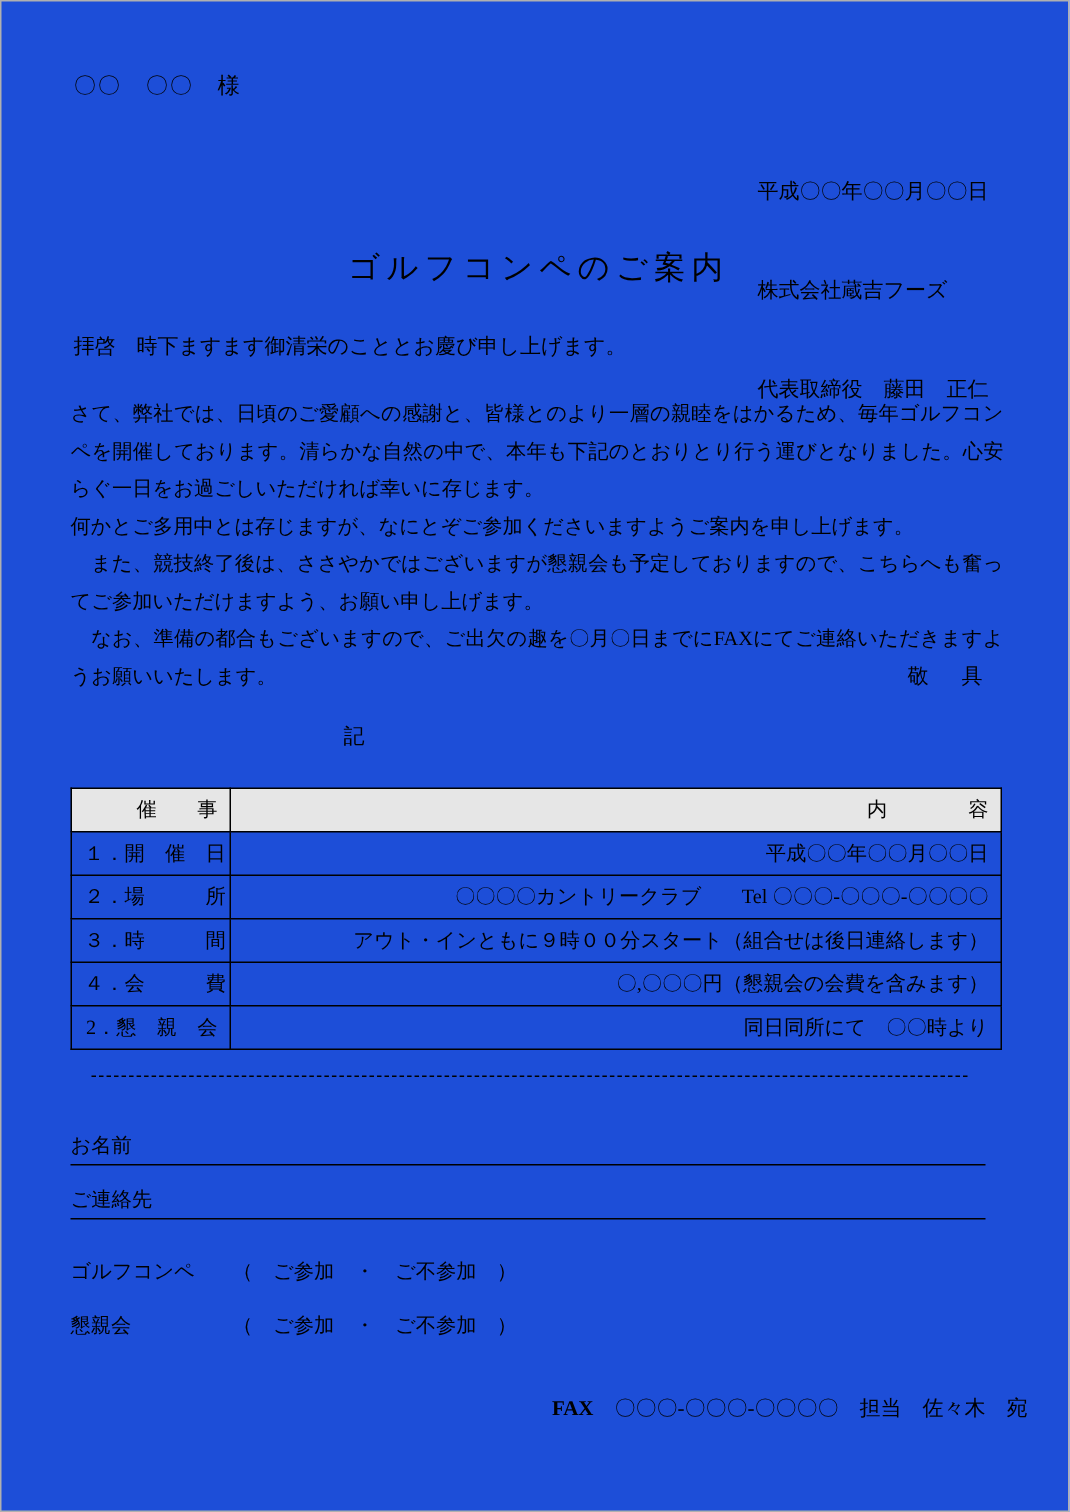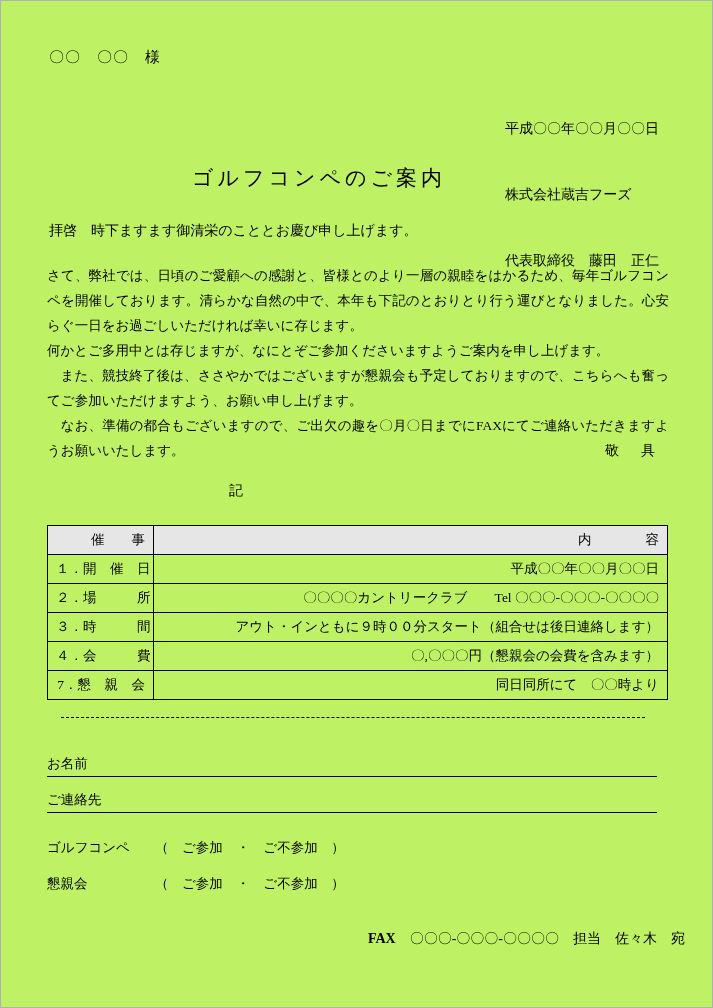--- a/index.html
+++ b/index.html
@@ -10,21 +10,21 @@
   }
   body {
     font-family: "Liberation Serif", "DejaVu Serif", serif;
     color: #000000;
   }
   .page {
     position: relative;
     width: 711px;
     height: 1006px;
     margin: 0;
-    background: #bef264;
+    background: #1d4ed8;
     border: 1px solid #b0b0b0;
     box-sizing: content-box;
     overflow: hidden;
   }
   .doc {
     position: absolute;
     left: 0;
     top: 0;
     width: 711px;
     height: 1006px;
@@ -51,20 +51,21 @@
 
   .title {
     position: absolute;
     left: 0;
     top: 163px;
     width: 636px;
     text-align: center;
     font-size: 21px;
     letter-spacing: 4px;
     white-space: pre;
+    padding-left: 40px;
   }
 
   .salutation {
     position: absolute;
     left: 48px;
     top: 221px;
     font-size: 14px;
     white-space: pre;
   }
 
@@ -249,21 +250,21 @@
         </tr>
         <tr>
           <td class="cell-item">３．時　　　間</td>
           <td class="cell-content">アウト・インともに９時００分スタート（組合せは後日連絡します）</td>
         </tr>
         <tr>
           <td class="cell-item">４．会　　　費</td>
           <td class="cell-content">〇,〇〇〇円（懇親会の会費を含みます）</td>
         </tr>
         <tr>
-          <td class="cell-item">7．懇　親　会</td>
+          <td class="cell-item">2．懇　親　会</td>
           <td class="cell-content">同日同所にて　〇〇時より</td>
         </tr>
       </tbody>
     </table>
 
     <div class="cut-line"></div>
 
     <div class="form-area">
       <div class="form-row">
         <span class="form-label">お名前</span>

